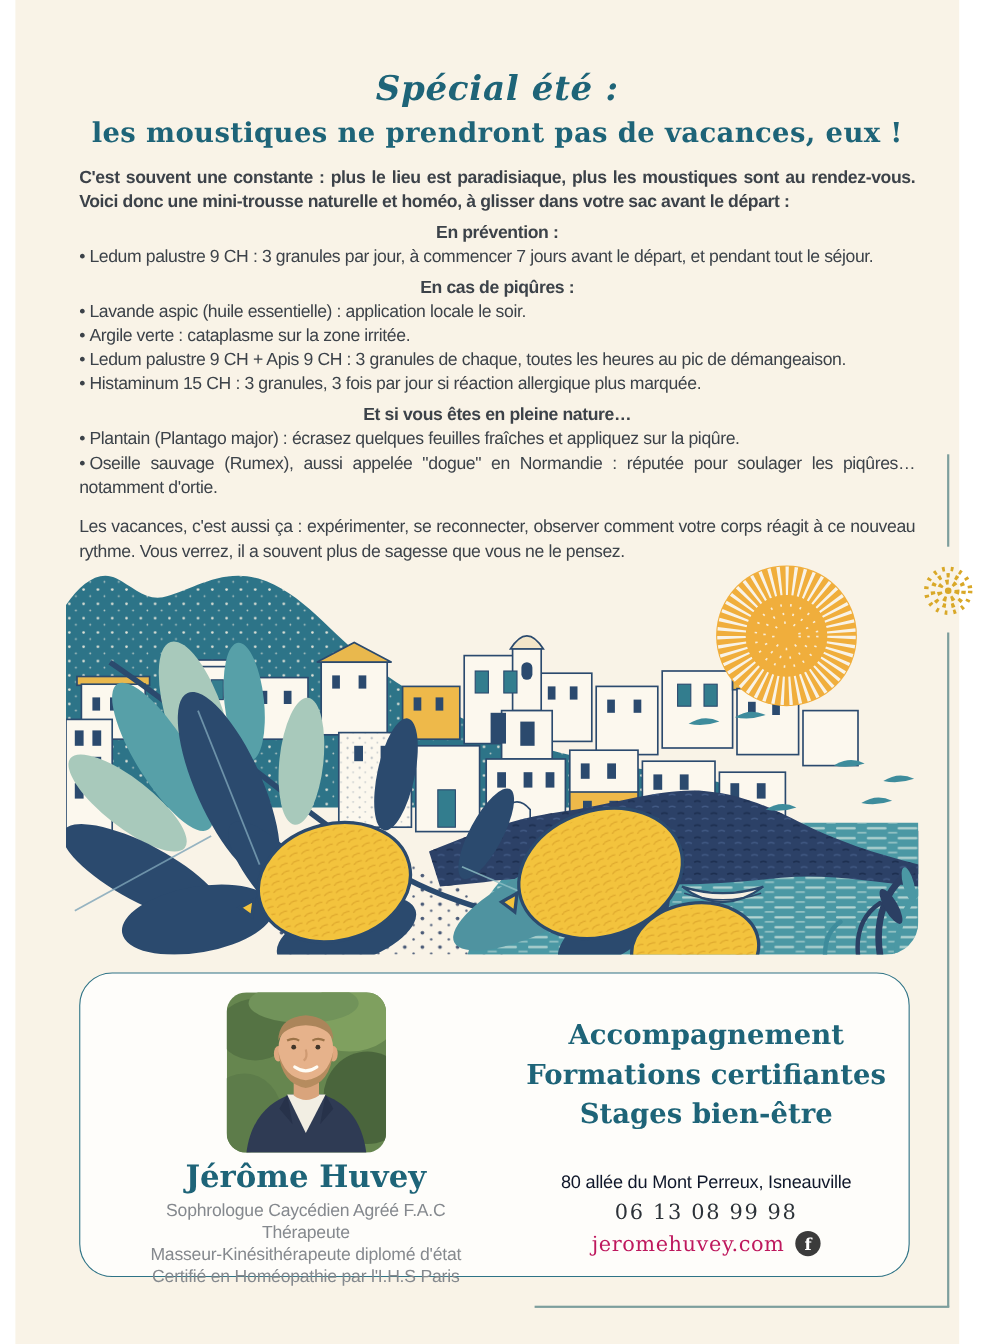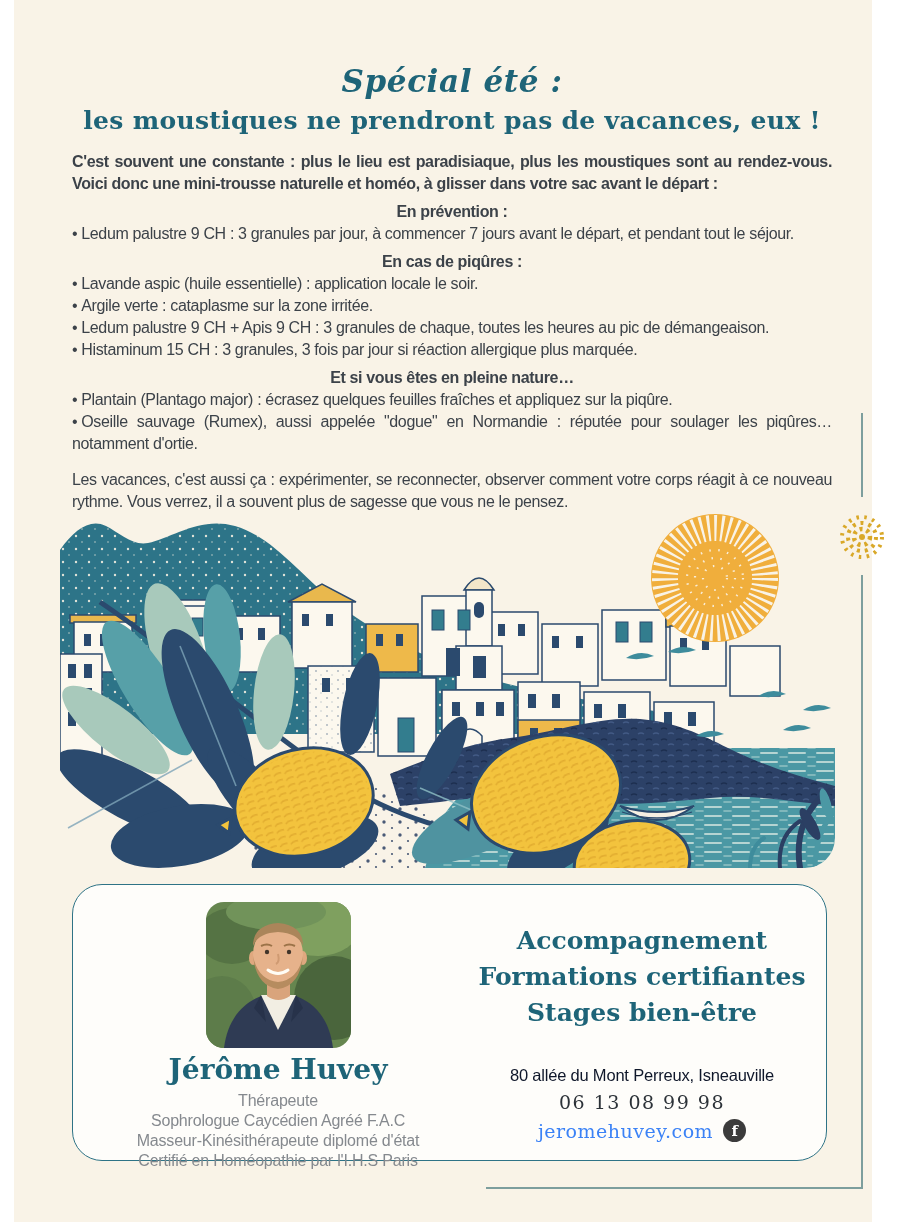--- a/index.html
+++ b/index.html
@@ -36,21 +36,21 @@
   .card-roles{position:absolute;left:0;top:206px;width:410px;text-align:center;
               color:#85898e;font-size:16px;line-height:20px;letter-spacing:-.2px;}
   .services{position:absolute;left:404px;top:38px;width:330px;text-align:center;
             font-family:"DejaVu Serif",serif;font-size:25px;line-height:36px;color:#1e6478;font-weight:600;}
   .addr{position:absolute;left:404px;top:181px;width:330px;text-align:center;
         color:#0f172a;font-size:16.5px;letter-spacing:-.2px;}
   .phone{position:absolute;left:404px;top:206px;width:330px;text-align:center;
          font-family:"DejaVu Serif",serif;font-size:19px;color:#2c3238;letter-spacing:1.5px;}
   .site-row{position:absolute;left:404px;top:234px;width:330px;display:flex;
             justify-content:center;align-items:center;gap:10px;}
-  .site{font-family:"DejaVu Serif",serif;font-size:19px;color:#3b82f6;letter-spacing:.5px;}
+  .site{font-family:"DejaVu Serif",serif;font-size:19px;color:#be185d;letter-spacing:.5px;}
   .fb{width:23px;height:23px;border-radius:50%;background:#3b3b3b;color:#fff;display:flex;
       align-items:center;justify-content:center;font-size:15px;font-weight:bold;
       font-family:"DejaVu Serif",serif;}
 </style>
 </head>
 <body>
 
 <div class="page">
   <div class="sheet"></div>
 
@@ -304,22 +304,22 @@
         <path d="M 62 68 Q 72 75 82 68" stroke="#fffdf6" stroke-width="3" fill="none" stroke-linecap="round"></path>
         <circle cx="61" cy="50" r="2.2" fill="#41352a"></circle>
         <circle cx="83" cy="50" r="2.2" fill="#41352a"></circle>
         <path d="M 55 44 Q 61 41 66 44" stroke="#9c7348" stroke-width="2" fill="none"></path>
         <path d="M 78 44 Q 83 41 89 44" stroke="#9c7348" stroke-width="2" fill="none"></path>
         <path d="M 72 52 Q 74 60 70 62" stroke="#cf9a72" stroke-width="2" fill="none"></path>
       </svg>
     </div>
     <div class="card-name">Jérôme Huvey</div>
     <div class="card-roles">
+      <div>Sophrologue Caycédien Agréé F.A.C</div>
       <div>Thérapeute</div>
-      <div>Sophrologue Caycédien Agréé F.A.C</div>
       <div>Masseur-Kinésithérapeute diplomé d'état</div>
       <div>Certifié en Homéopathie par l'I.H.S Paris</div>
     </div>
     <div class="services">
       <div>Accompagnement</div>
       <div>Formations certifiantes</div>
       <div>Stages bien-être</div>
     </div>
     <div class="addr">80 allée du Mont Perreux, Isneauville</div>
     <div class="phone">06 13 08 99 98</div>

